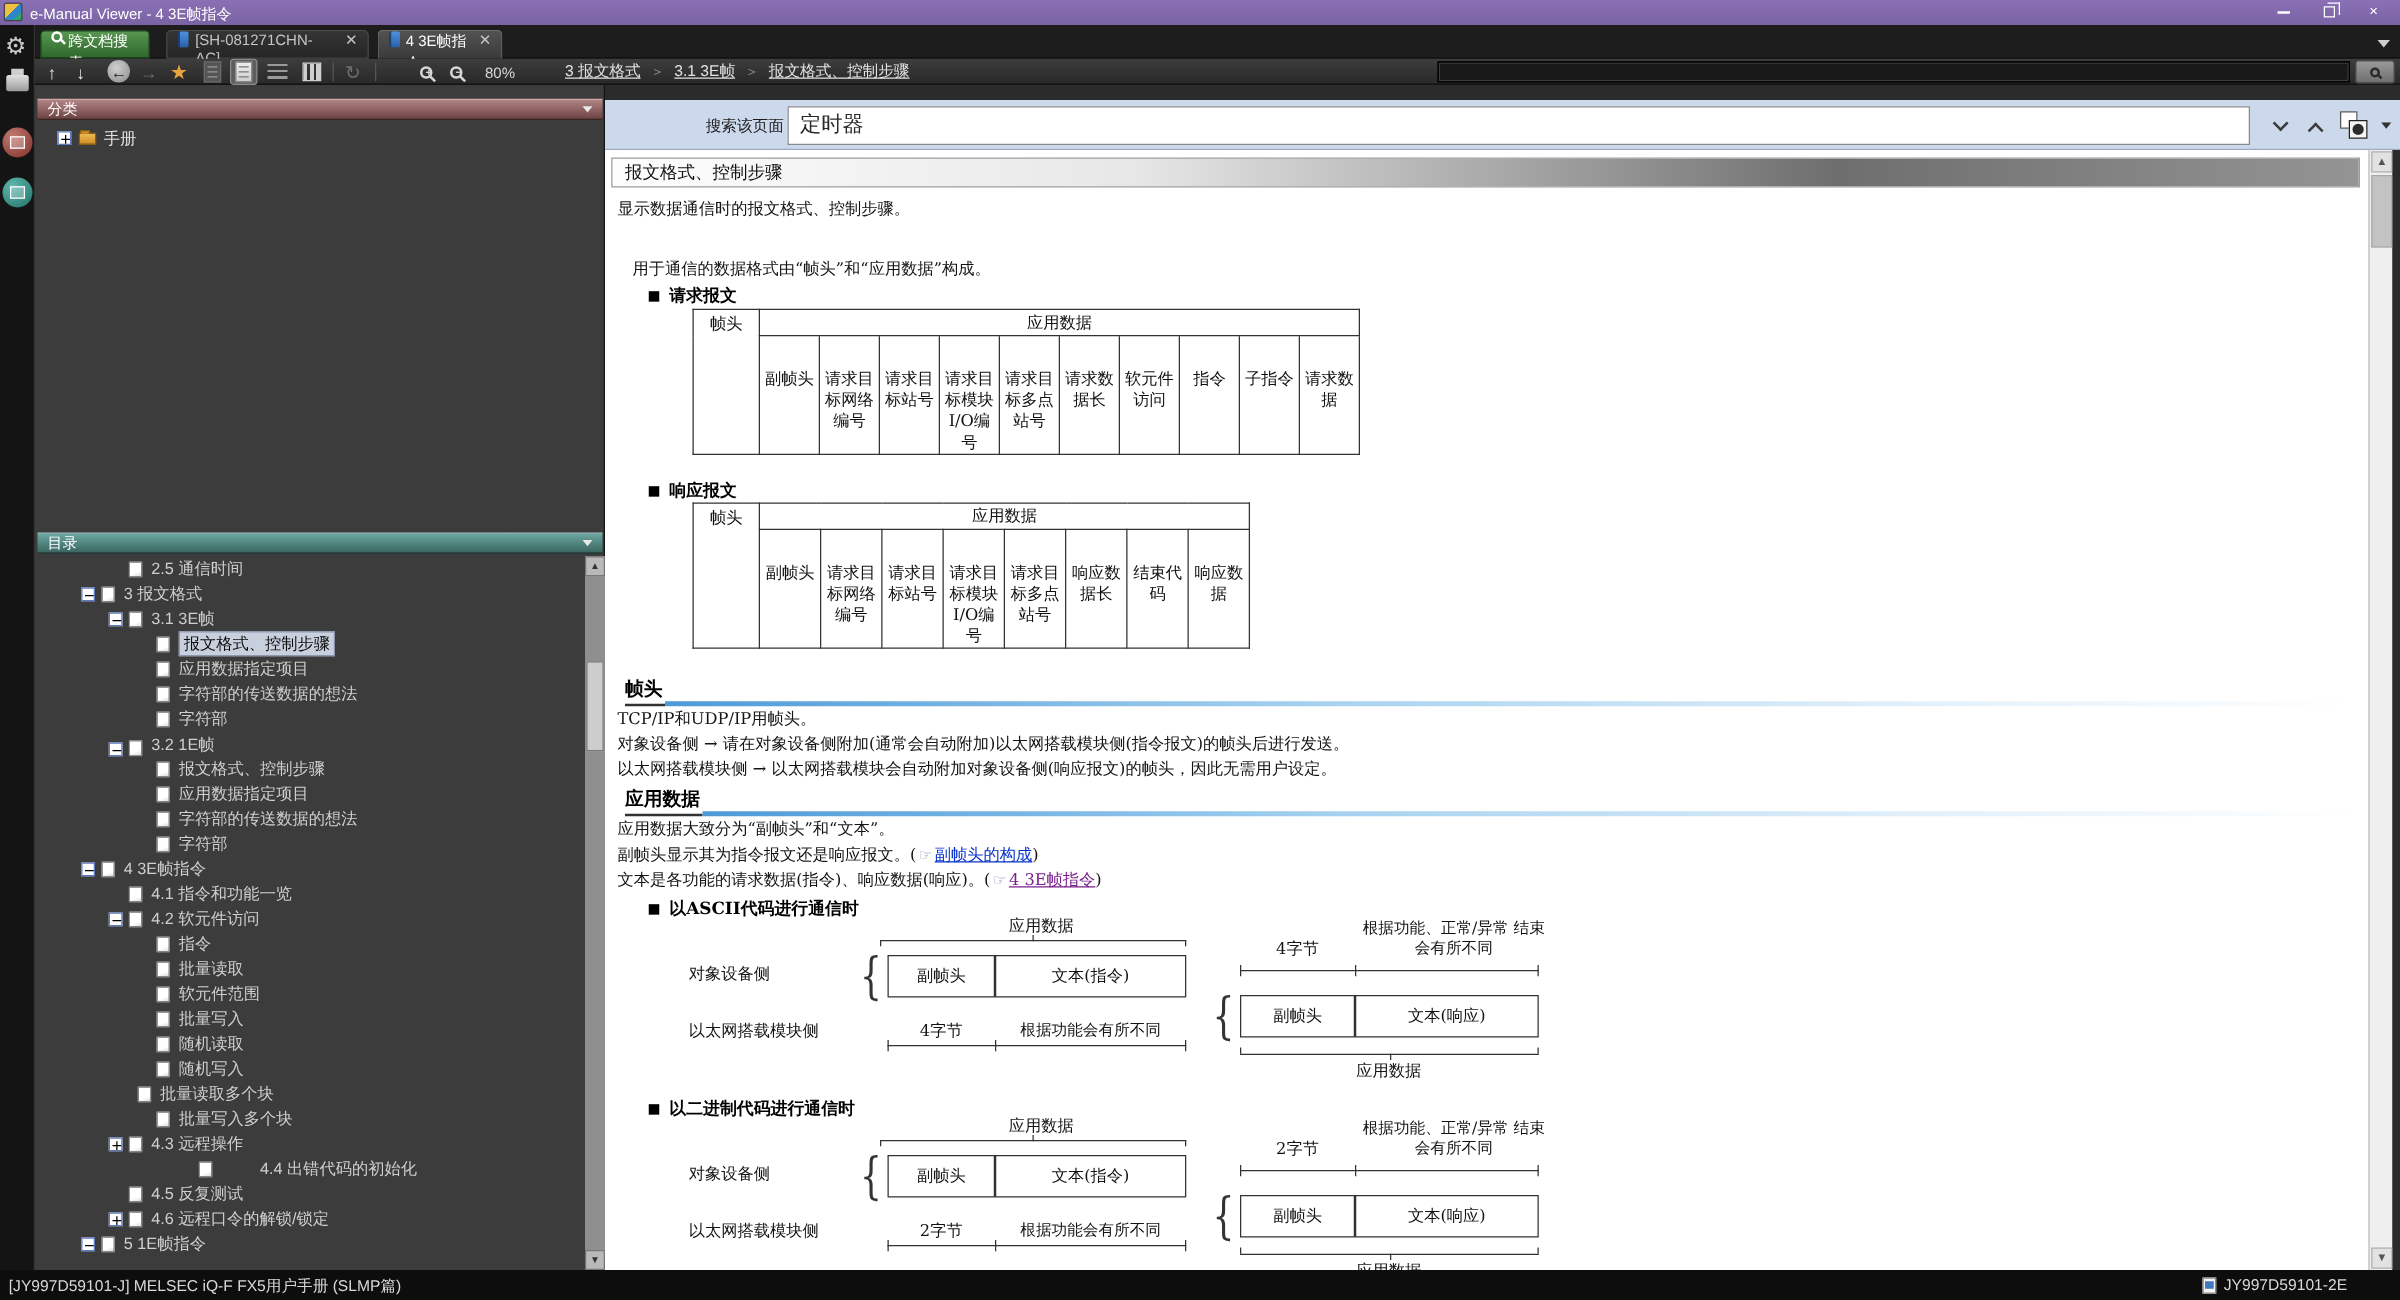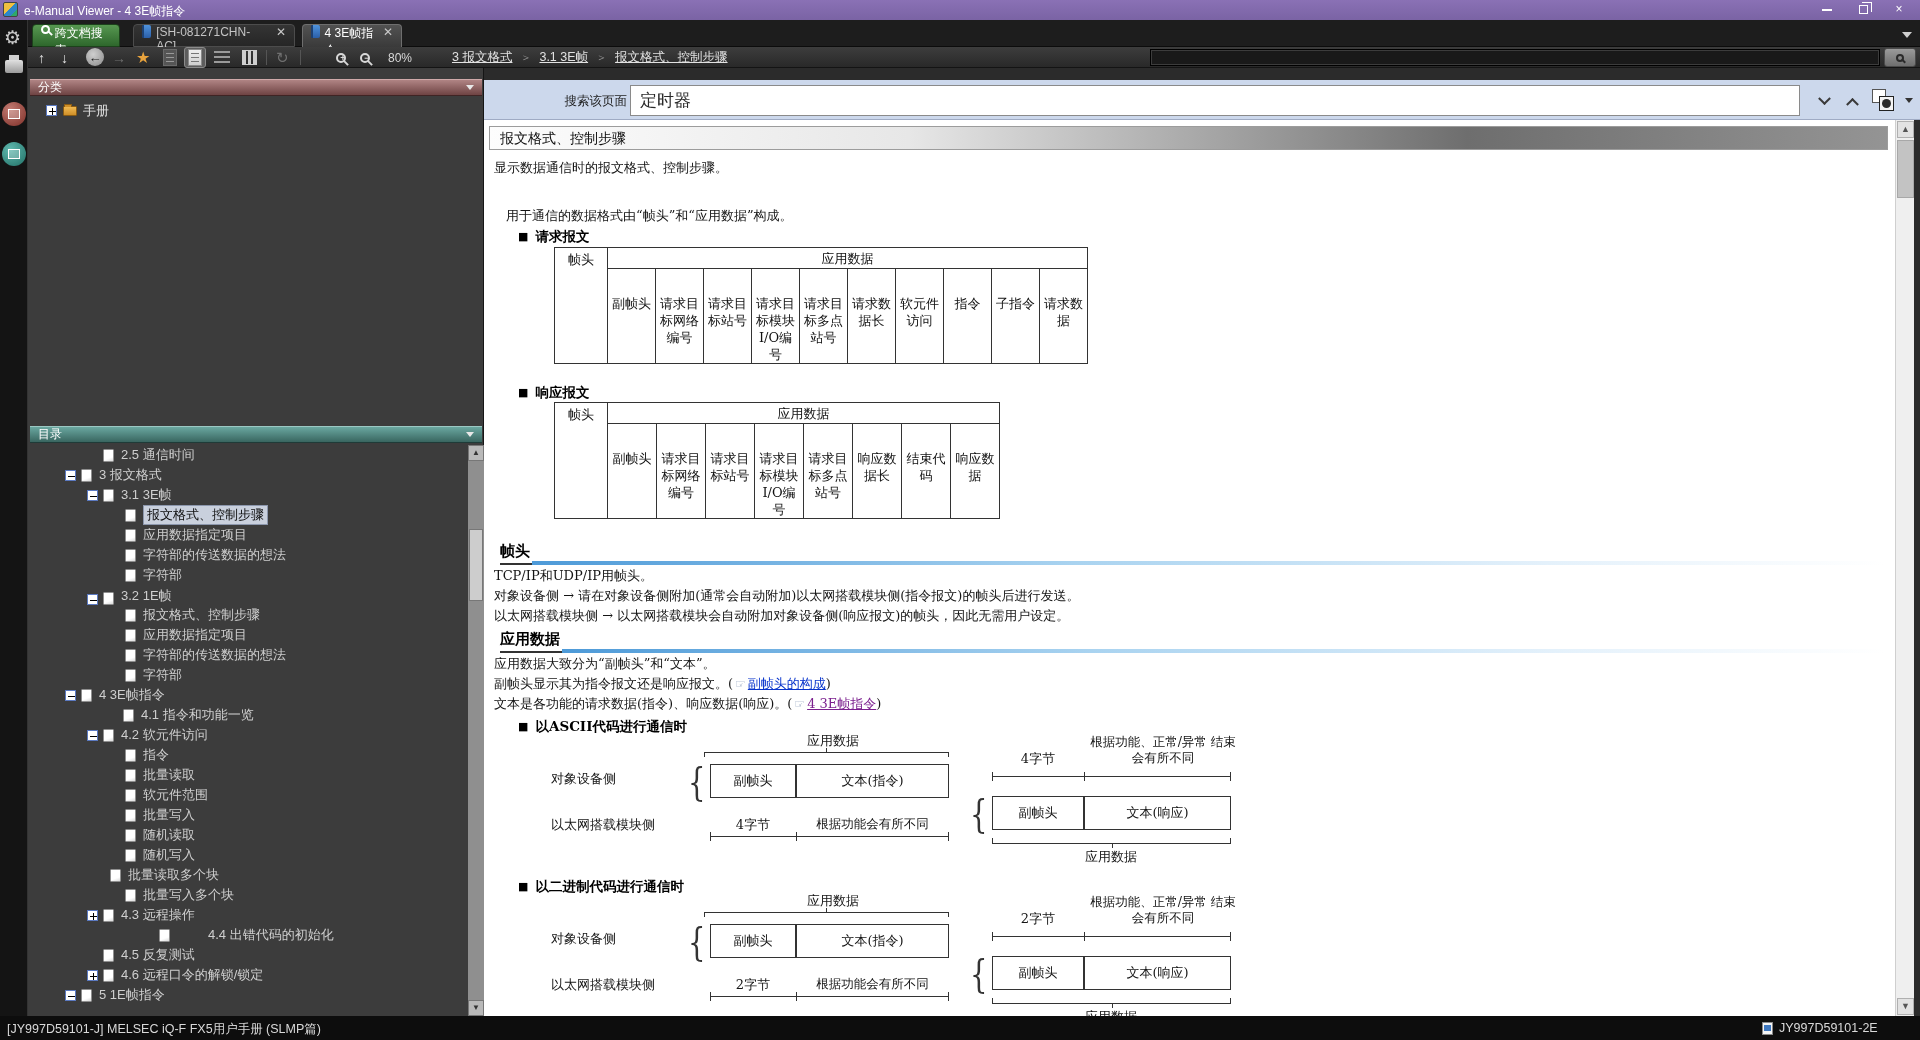--- a/index.html
+++ b/index.html
@@ -301,21 +301,21 @@
       </div>
       <div class="toc-row" style="padding-left: 97px;">
         <span class="pageicon"></span>
         <span class="toc-label">字符部</span>
       </div>
       <div class="toc-row" style="padding-left: 37px;">
         <span class="exp"></span>
         <span class="pageicon"></span>
         <span class="toc-label">4 3E帧指令</span>
       </div>
-      <div class="toc-row" style="padding-left: 59px; margin-left: 20px;">
+      <div class="toc-row" style="padding-left: 59px;">
         <span style="width: 16px; flex: 0 0 auto;"></span>
         <span class="pageicon"></span>
         <span class="toc-label">4.1 指令和功能一览</span>
       </div>
       <div class="toc-row" style="padding-left: 59px;">
         <span class="exp"></span>
         <span class="pageicon"></span>
         <span class="toc-label">4.2 软元件访问</span>
       </div>
       <div class="toc-row" style="padding-left: 97px;">

